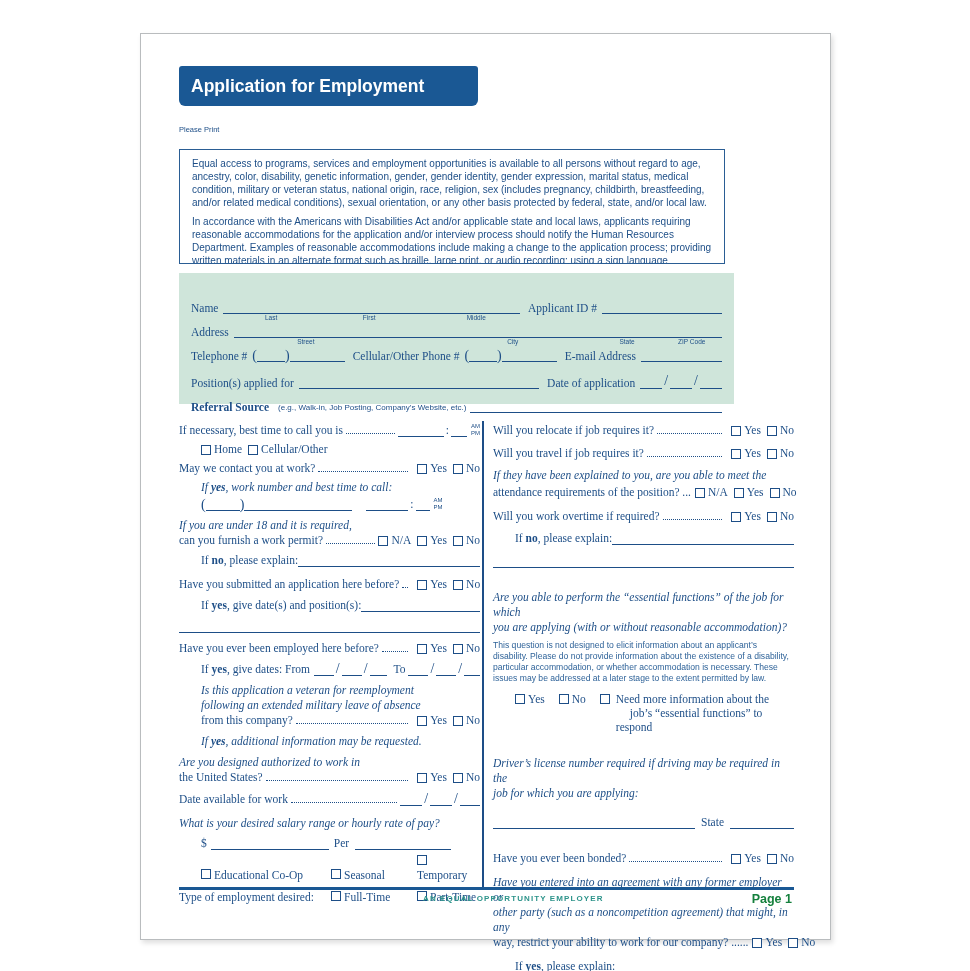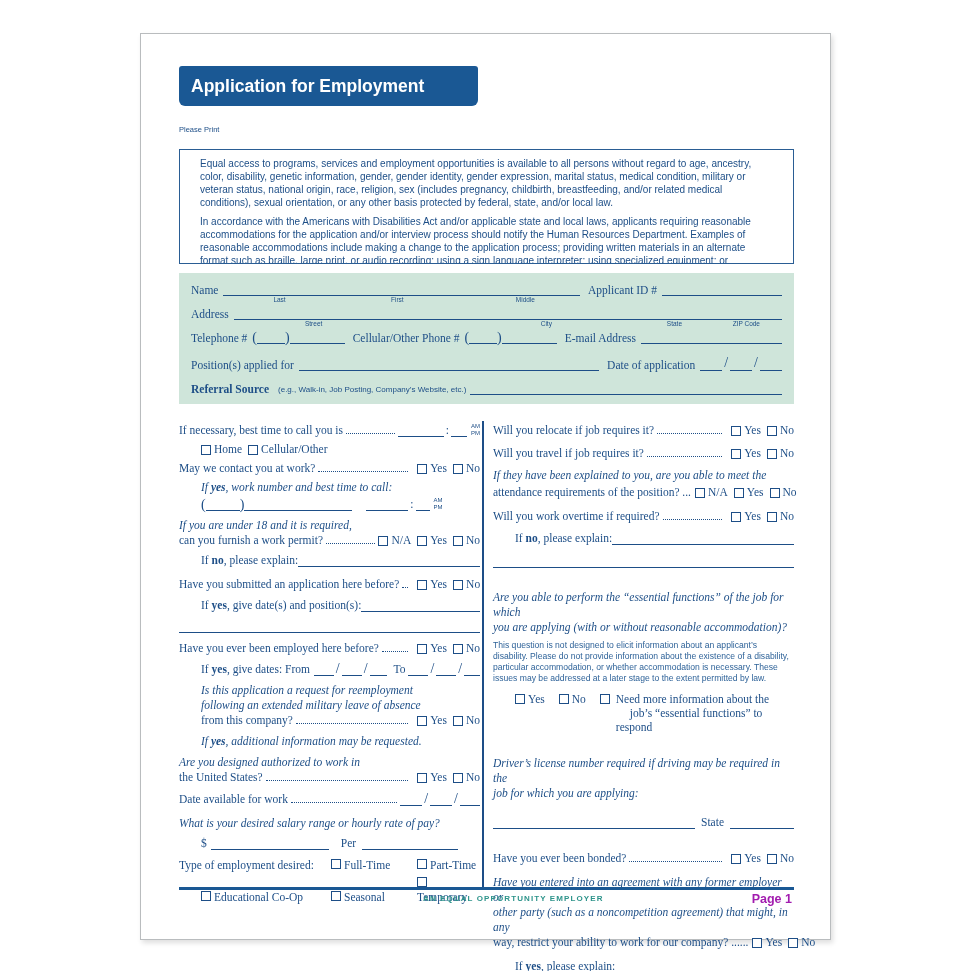--- a/index.html
+++ b/index.html
@@ -12,28 +12,28 @@
   .hdr { position:absolute; left:38px; top:30px; width:299px; }
   .state-bar { height:15px; background:#7e9ac6; border-radius:4px 4px 0 0;
                color:#fff; font:bold 8.5px/15px "Liberation Sans", sans-serif;
                padding:0 9px; }
   .title-bar { margin-top:2px; height:40px; background:#1a5894;
                border-radius:3px 3px 6px 6px; color:#fff;
                font:bold 17.5px/40px "Liberation Sans", sans-serif; padding:0 12px; }
   .please-print { position:absolute; left:38px; top:91px; color:#1d4e87;
                   font:7.5px "Liberation Sans", sans-serif; }
   
-  .disclaimer { position:absolute; left:38px; top:115px; width:615px; height:115px;
-                border:1.5px solid #2a5d94; padding:7px 20px; color:#1d4e87;
+  .disclaimer { position:absolute; left:38px; top:115px; width:546px; height:115px;
+                border:1.5px solid #2a5d94; padding:7px 12px; color:#1d4e87;
                 font:10px/1.3 "Liberation Sans", sans-serif; overflow:hidden; }
   .disclaimer p + p { margin-top:6px; }
   
-  .identity { position:absolute; left:38px; top:239px; width:615px; height:131px;
+  .identity { position:absolute; left:38px; top:239px; width:555px; height:131px;
               background:#cfe5da; color:#1d4e87; font-size:11.5px;
-              padding:10px 12px 0; }
+              padding:28px 12px 0; }
   .id-row { display:flex; align-items:flex-end; margin-bottom:11px; }
   .id-row .idl { white-space:nowrap; padding-right:5px; }
   .bl { border-bottom:1px solid #1d4e87; height:13px; }
   .grow { flex:1 1 auto; position:relative; }
   .sub { position:absolute; top:13px; font:6.5px "Liberation Sans", sans-serif;
          color:#1d4e87; font-style:normal; }
   .paren { font-size:14px; line-height:12px; }
   .slash { font-size:14px; padding:0 2px; }
   .w22{flex:0 0 22px} .w28{flex:0 0 28px} .w55{flex:0 0 55px}
   .w120{flex:0 0 120px}
@@ -71,21 +71,21 @@
   .g2{margin-top:2px}.g4{margin-top:4px}.g5{margin-top:5px}.g6{margin-top:6px}
   .g7{margin-top:7px}.g8{margin-top:8px}.g9{margin-top:9px}.g10{margin-top:10px}
   .g12{margin-top:22px}.g14{margin-top:14px}.g20{margin-top:20px}
   .g22{margin-top:22px}.g24{margin-top:24px}
   .w152{flex:0 0 152px}.w86{flex:0 0 86px}
   
   .foot-rule { position:absolute; left:38px; top:853px; width:615px; height:3px;
                background:#1a5894; }
   .eoe { position:absolute; left:282px; top:860px; color:#2e948b;
          font:bold 8px "Liberation Sans", sans-serif; letter-spacing:1.1px; }
-  .page-num { position:absolute; right:38px; top:858px; color:#a21caf;
+  .page-num { position:absolute; right:38px; top:858px; color:#15803d;
               font:bold 12.5px "Liberation Sans", sans-serif; }
 </style>
 </head>
 <body>
 
 <div class="page">
 
   <div class="hdr">
     <div class="title-bar">Application for Employment</div>
   </div>
@@ -227,21 +227,21 @@
       <span class="blank" style="width:20px"></span>
       <span class="slash">/</span>
       <span class="blank" style="width:18px"></span>
       <span class="ql" style="margin-left:6px">To</span>
       <span class="blank" style="width:20px;margin-left:3px"></span>
       <span class="slash">/</span>
       <span class="blank" style="width:20px"></span>
       <span class="slash">/</span>
       <span class="blank" style="width:16px"></span>
     </div>
-    <div class="g7 ind wrapq">Is this application a request for reemployment</div>
+    <div class="g7 ind wrapq">Is this application a veteran for reemployment</div>
     <div class="ind wrapq">following an extended military leave of absence</div>
     <div class="q ind">
       <span class="ql">from this company?</span>
       <span class="lead"></span>
       <span class="cb"></span>
       <span class="cbl">Yes</span>
       <span class="cb"></span>
       <span class="cbl">No</span>
     </div>
     <div class="g7 ind wrapq">
@@ -262,32 +262,32 @@
       <span class="blank" style="width:22px"></span>
       <span class="slash">/</span>
       <span class="blank" style="width:22px"></span>
       <span class="slash">/</span>
       <span class="blank" style="width:20px"></span>
     </div>
     <div class="g10 wrapq">What is your desired salary range or hourly rate of pay?</div>
     <div class="q g5 ind">
       <span class="ql">$</span>
       <span class="blank" style="width:118px;margin-left:4px"></span>
-      <span class="ql" style="margin-left:12px">Per</span>
+      <span class="ql" style="margin-left:5px">Per</span>
       <span class="blank" style="width:96px;margin-left:6px"></span>
+    </div>
+    <div class="q g4">
+      <span class="w152 ind"><span class="cb" style="margin-left:0"></span><span class="cbl">Educational Co-Op</span></span>
+      <span class="w86"><span class="cb" style="margin-left:0"></span><span class="cbl">Seasonal</span></span>
+      <span><span class="cb" style="margin-left:0"></span><span class="cbl">Temporary</span></span>
     </div>
     <div class="q g8">
       <span class="ql w152">Type of employment desired:</span>
       <span class="w86"><span class="cb" style="margin-left:0"></span><span class="cbl">Full-Time</span></span>
       <span><span class="cb" style="margin-left:0"></span><span class="cbl">Part-Time</span></span>
-    </div>
-    <div class="q g4">
-      <span class="w152 ind"><span class="cb" style="margin-left:0"></span><span class="cbl">Educational Co-Op</span></span>
-      <span class="w86"><span class="cb" style="margin-left:0"></span><span class="cbl">Seasonal</span></span>
-      <span><span class="cb" style="margin-left:0"></span><span class="cbl">Temporary</span></span>
     </div>
   </div>
 
   <div class="divider"></div>
 
   <div class="col col-right">
     <div class="q g2">
       <span class="ql">Will you relocate if job requires it?</span>
       <span class="lead"></span>
       <span class="cb"></span>

